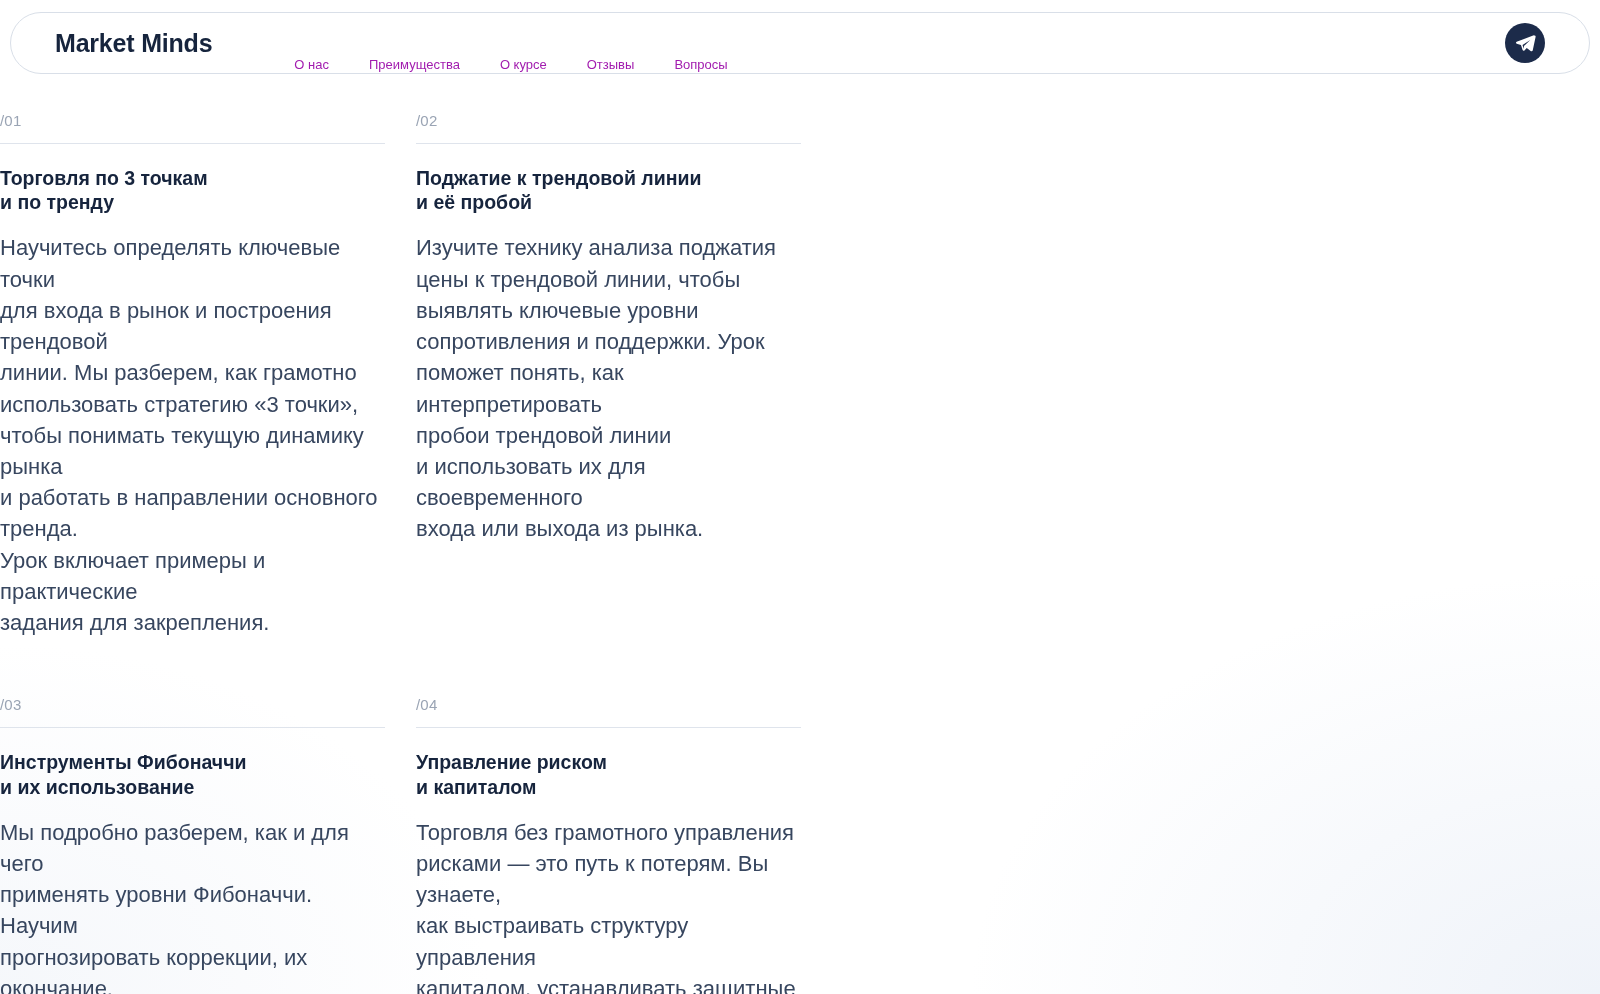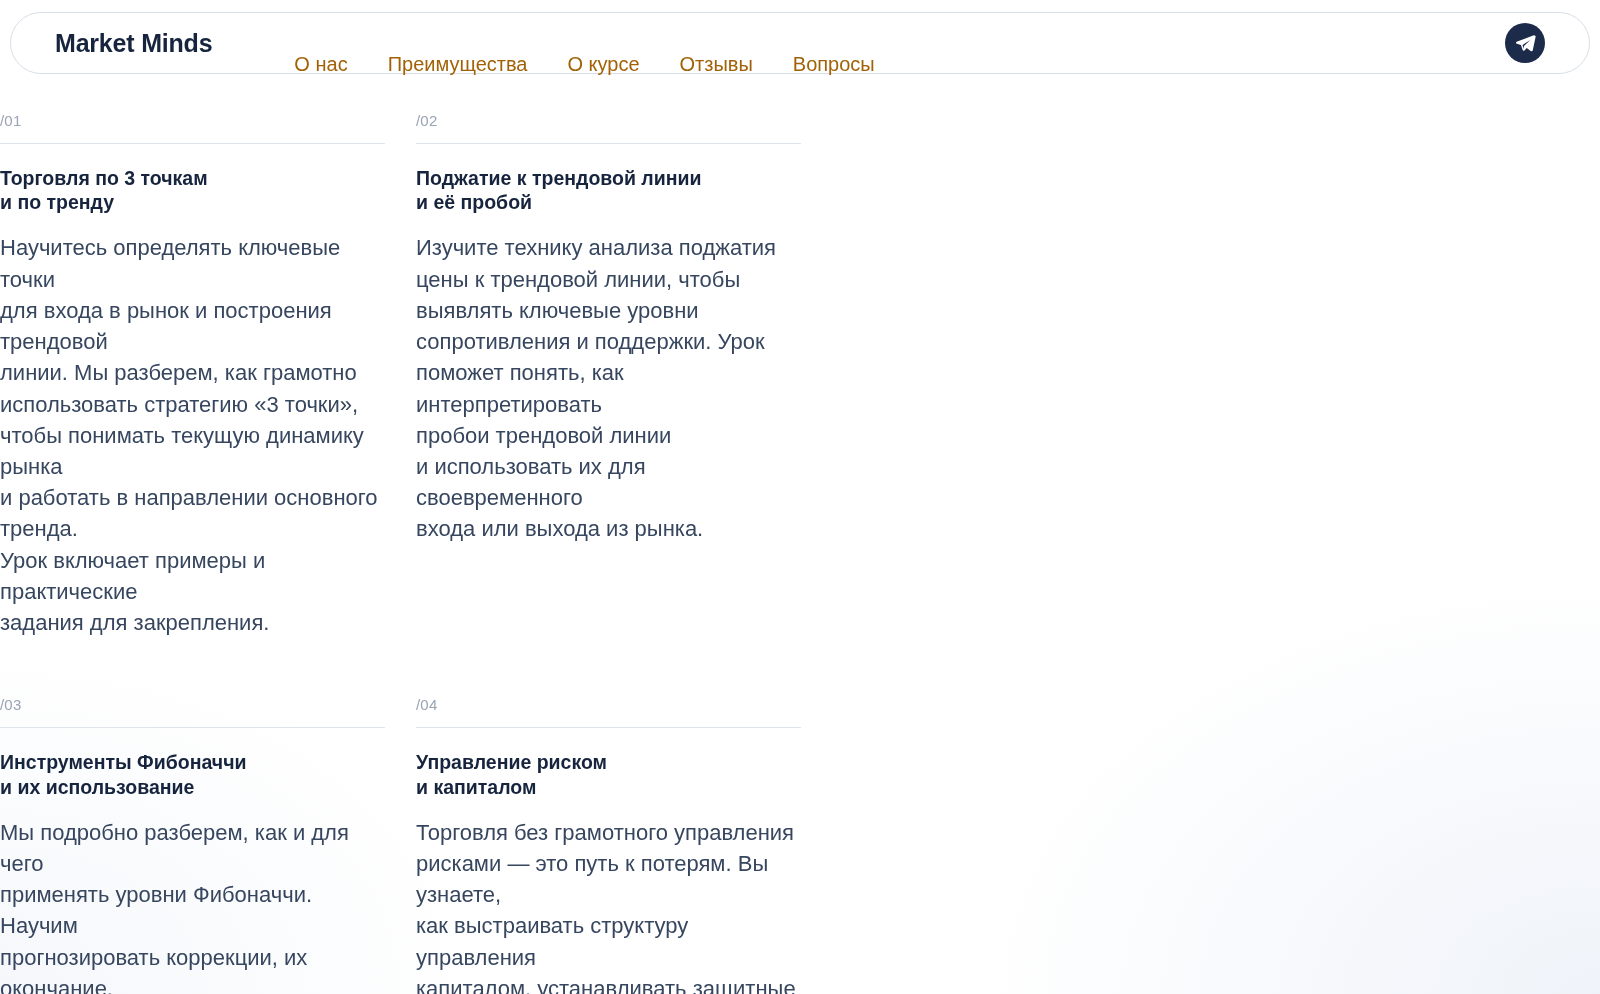--- a/index.html
+++ b/index.html
@@ -58,22 +58,22 @@
   }
 
   .nav-links {
     display: flex;
     align-items: center;
     gap: 40px;
     margin-left: 82px;
   }
 
   .nav-link {
-    font-size: 20px;
-    color: #a16207;
+    font-size: 13px;
+    color: #a21caf;
     text-decoration: none;
     white-space: nowrap;
     cursor: pointer;
     margin-top: 42px;
   }
 
   .nav-spacer { flex: 1; }
 
   .tg-button {
     width: 40px;

